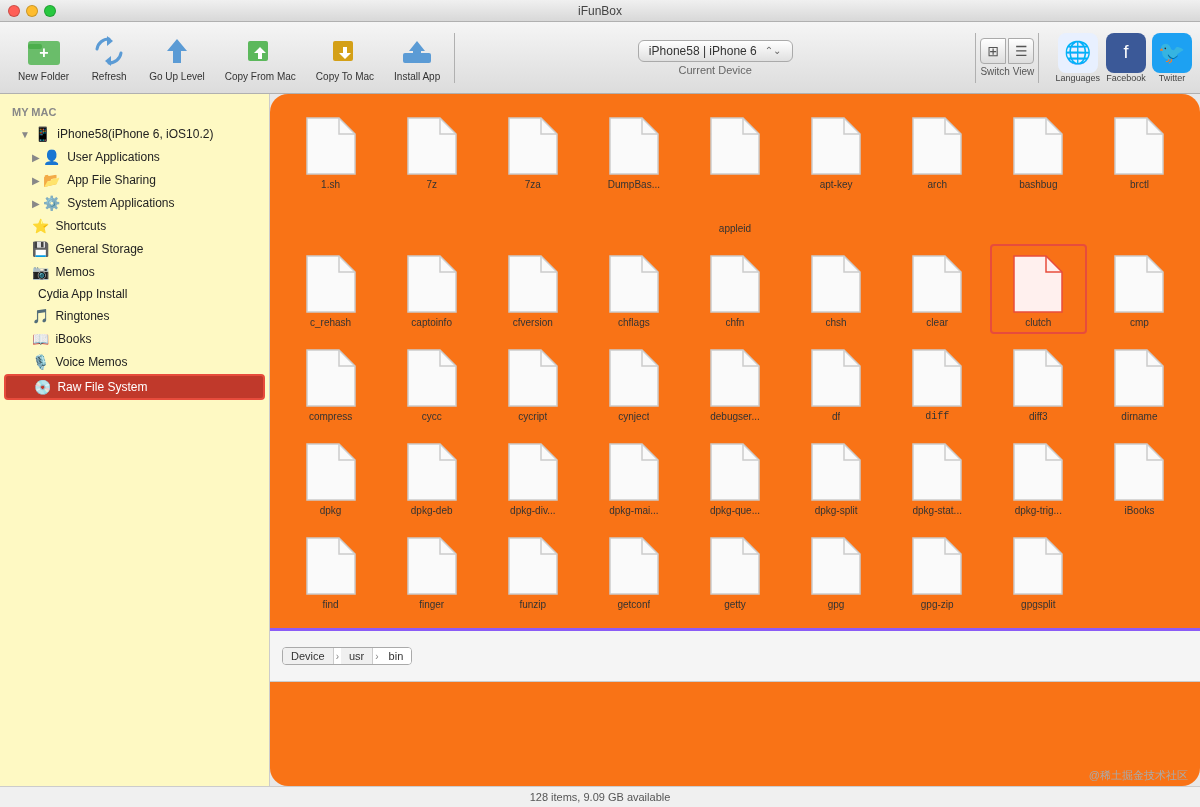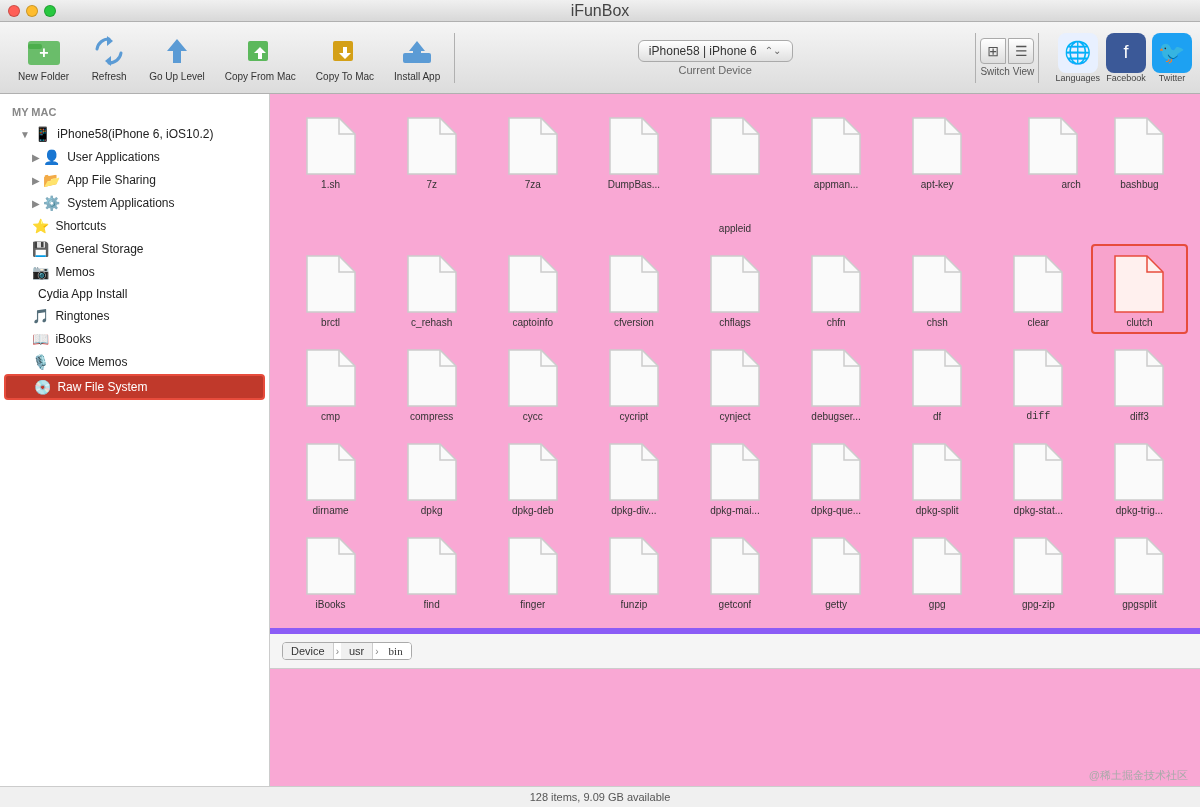--- a/index.html
+++ b/index.html
@@ -31,21 +31,21 @@
     }
     .title-btn {
       width: 12px; height: 12px;
       border-radius: 50%;
       border: 1px solid rgba(0,0,0,0.2);
     }
     .btn-close { background: #ff5f57; }
     .btn-min { background: #febc2e; }
     .btn-max { background: #28c840; }
     .title-bar-text {
-      font-size: 16px;
+      font-size: 12px;
       color: #444;
       font-weight: 500;
     }
 
     
     .toolbar {
       background: linear-gradient(to bottom, #f5f5f5, #dcdcdc);
       border-bottom: 1px solid #b0b0b0;
       display: flex;
       align-items: center;
@@ -156,21 +156,21 @@
     
     .main-area {
       display: flex;
       flex: 1;
       overflow: hidden;
     }
 
     
     .sidebar {
       width: 270px;
-      background: #ffffff;
+      background: #fef9c3;
       border-right: 1px solid #ccc;
       overflow-y: auto;
       padding: 8px 0;
       flex-shrink: 0;
     }
     .sidebar-section-label {
       font-size: 11px;
       color: #888;
       font-weight: 600;
       padding: 4px 12px;
@@ -197,23 +197,24 @@
     .sidebar-arrow {
       font-size: 10px;
       color: #888;
       margin-right: 4px;
     }
     .sidebar-indent-1 { padding-left: 28px; }
 
     
     .file-area {
       flex: 1;
-      background: #f9a8d4;
+      background: #f97316;
       overflow-y: auto;
       position: relative;
+      border-radius: 18px;
     }
     .file-grid {
       display: grid;
       grid-template-columns: repeat(9, 1fr);
       gap: 4px;
       padding: 12px;
     }
     .file-item {
       display: flex;
       flex-direction: column;
@@ -243,23 +244,23 @@
       margin-top: 3px;
       max-width: 70px;
       overflow: hidden;
       text-overflow: ellipsis;
       white-space: nowrap;
     }
 
     
     .breadcrumb-bar {
       background: #f5f5f5;
-      border-top: 6px solid #8b5cf6;
+      border-top: 3px solid #8b5cf6;
       border-bottom: 1px solid #ccc;
-      padding: 8px 12px;
+      padding: 16px 12px;
       display: flex;
       align-items: center;
       gap: 0;
     }
     .breadcrumb-container {
       display: flex;
       align-items: center;
       border: 1px solid #aaa;
       border-radius: 4px;
       background: #fff;
@@ -274,21 +275,20 @@
     }
     .breadcrumb-sep {
       font-size: 10px;
       color: #888;
       padding: 0 2px;
       background: #fff;
     }
     .breadcrumb-item.last {
       background: #fff;
       border-right: none;
-      font-family: Liberation Serif, serif;
     }
 
     
     .status-bar {
       background: #f0f0f0;
       border-top: 1px solid #ccc;
       padding: 4px 12px;
       font-size: 11px;
       color: #555;
       text-align: center;
@@ -516,30 +516,23 @@
     <path d="M4,2 L36,2 L52,18 L52,58 L4,58 Z" fill="#fafafa" stroke="#ccc" stroke-width="1.5"></path>
     <path d="M36,2 L36,18 L52,18" fill="none" stroke="#ccc" stroke-width="1.5"></path>
   </svg></div>
           <span class="file-name">appleid</span>
         </div>
         <div class="file-item" style="border: 2px solid transparent;">
           <div class="file-icon"><svg viewBox="0 0 56 60" xmlns="http://www.w3.org/2000/svg">
     <path d="M4,2 L36,2 L52,18 L52,58 L4,58 Z" fill="#fafafa" stroke="#ccc" stroke-width="1.5"></path>
     <path d="M36,2 L36,18 L52,18" fill="none" stroke="#ccc" stroke-width="1.5"></path>
   </svg></div>
-          <span class="file-name">appman...</span>
-        </div>
-        <div class="file-item" style="border: 2px solid transparent;">
-          <div class="file-icon"><svg viewBox="0 0 56 60" xmlns="http://www.w3.org/2000/svg">
-    <path d="M4,2 L36,2 L52,18 L52,58 L4,58 Z" fill="#fafafa" stroke="#ccc" stroke-width="1.5"></path>
-    <path d="M36,2 L36,18 L52,18" fill="none" stroke="#ccc" stroke-width="1.5"></path>
-  </svg></div>
           <span class="file-name">apt-key</span>
         </div>
-        <div class="file-item" style="border: 2px solid transparent; align-items: flex-end;">
+        <div class="file-item" style="border: 2px solid transparent;">
           <div class="file-icon"><svg viewBox="0 0 56 60" xmlns="http://www.w3.org/2000/svg">
     <path d="M4,2 L36,2 L52,18 L52,58 L4,58 Z" fill="#fafafa" stroke="#ccc" stroke-width="1.5"></path>
     <path d="M36,2 L36,18 L52,18" fill="none" stroke="#ccc" stroke-width="1.5"></path>
   </svg></div>
           <span class="file-name">arch</span>
         </div>
         <div class="file-item" style="border: 2px solid transparent;">
           <div class="file-icon"><svg viewBox="0 0 56 60" xmlns="http://www.w3.org/2000/svg">
     <path d="M4,2 L36,2 L52,18 L52,58 L4,58 Z" fill="#fafafa" stroke="#ccc" stroke-width="1.5"></path>
     <path d="M36,2 L36,18 L52,18" fill="none" stroke="#ccc" stroke-width="1.5"></path>

